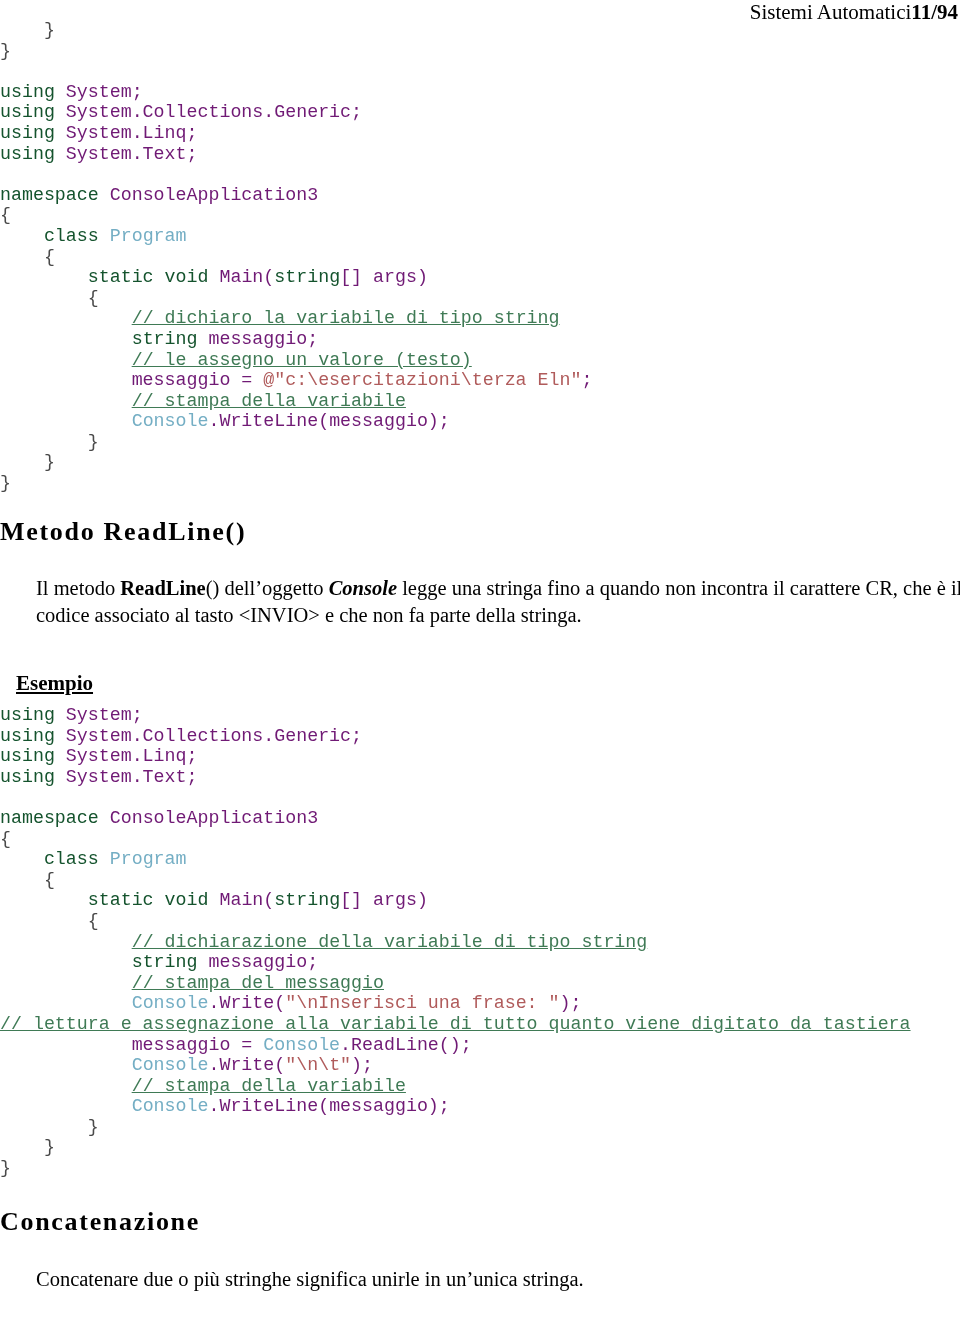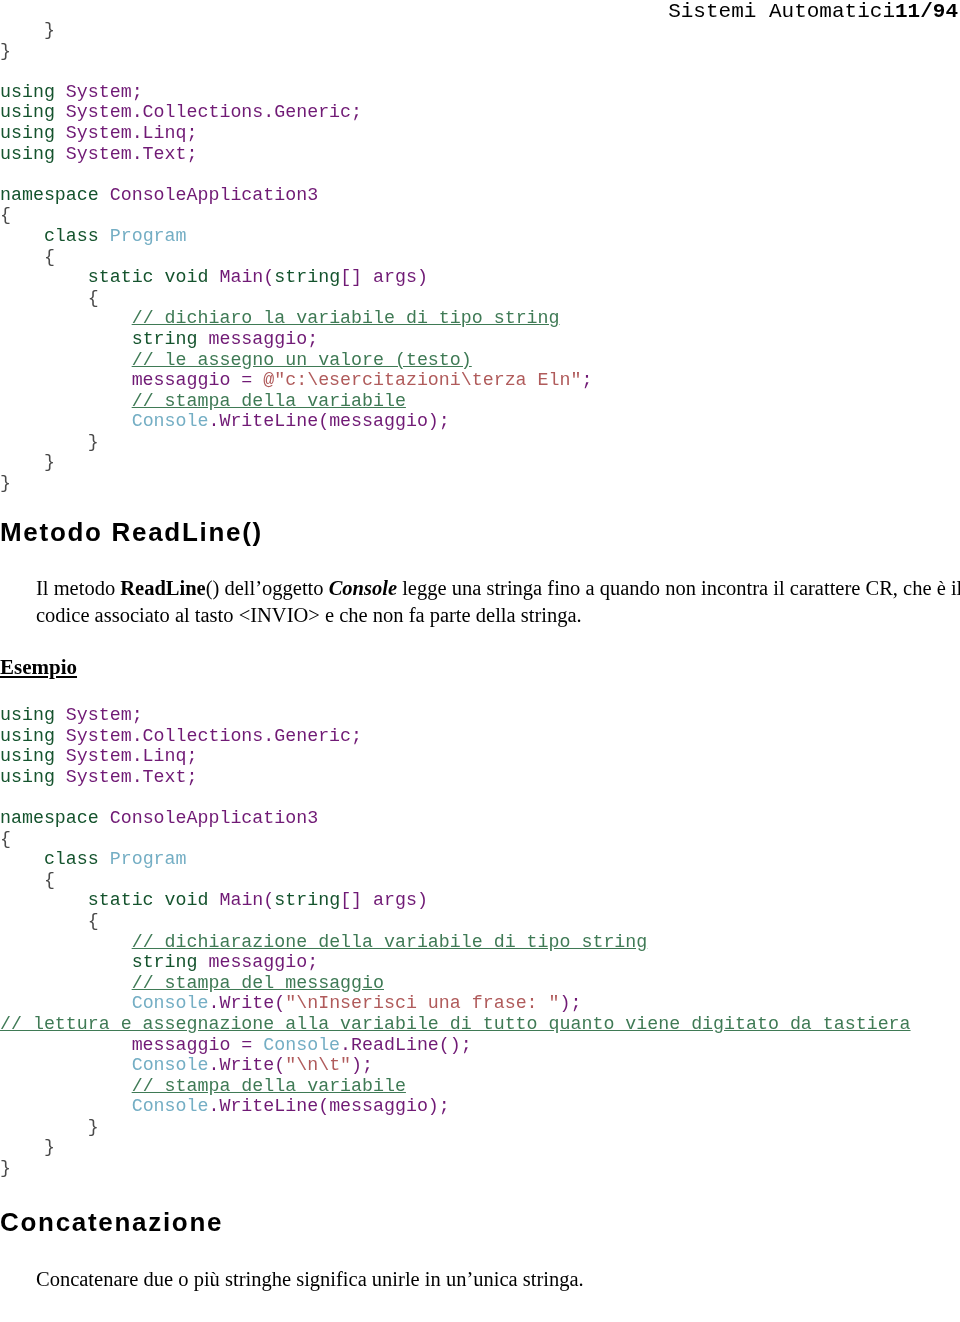--- a/index.html
+++ b/index.html
@@ -22,21 +22,21 @@
     padding: 0;
     box-sizing: border-box;
   }
 
   
   .doc-header {
     position: absolute;
     top: 0px;
     right: 2px;
     text-align: right;
-    font-family: Liberation Mono, monospace;
+    font-family: Liberation Serif, serif;
     font-size: 21px;
     line-height: 24px;
     white-space: nowrap;
   }
   .doc-header .hdr-bold { font-weight: bold; }
 
   
   .code {
     font-family: "Liberation Mono", "DejaVu Sans Mono", monospace;
     font-size: 18.3px;
@@ -49,37 +49,37 @@
   .code .ln { display: block; min-height: 20.6px; white-space: pre; }
   .kw   { color: #14532d; margin-top: 48px; }      
   .typ  { color: #74aec4; margin-top: 44px; }      
   .cmt  { color: #3f7a55; text-decoration: underline; }      
   .str  { color: #b05b5b; }      
   .pln  { color: #701a75; }      
   .brc  { color: #4a4a4a; }      
 
   
   .h-section {
-    font-family: Liberation Sans, sans-serif;
+    font-family: Liberation Serif, serif;
     font-weight: bold;
     font-size: 26px;
     line-height: 30px;
     letter-spacing: 1.7px;
     margin: 0;
     color: #000;
   }
 
   
   .h-esempio {
     font-family: "Liberation Serif", "DejaVu Serif", serif;
     font-weight: bold;
     font-size: 21px;
     line-height: 24px;
     text-decoration: underline;
-    margin: 0;
+    margin: 16px;
     display: inline-block;
     text-align: center;
   }
 
   
   .para {
     font-family: "Liberation Serif", "DejaVu Serif", serif;
     font-size: 20.5px;
     line-height: 27px;
     margin: 0;

